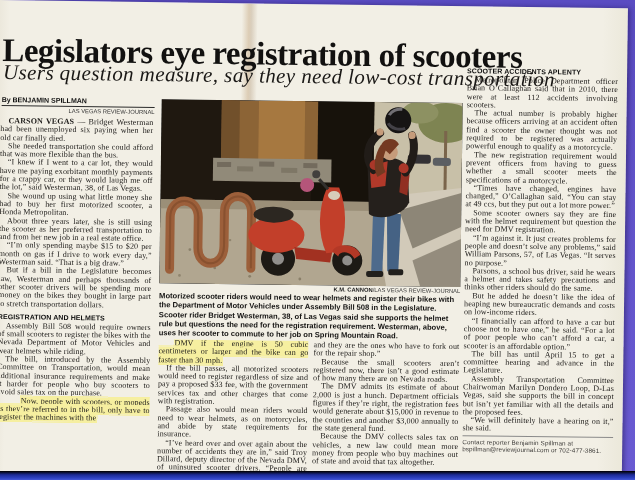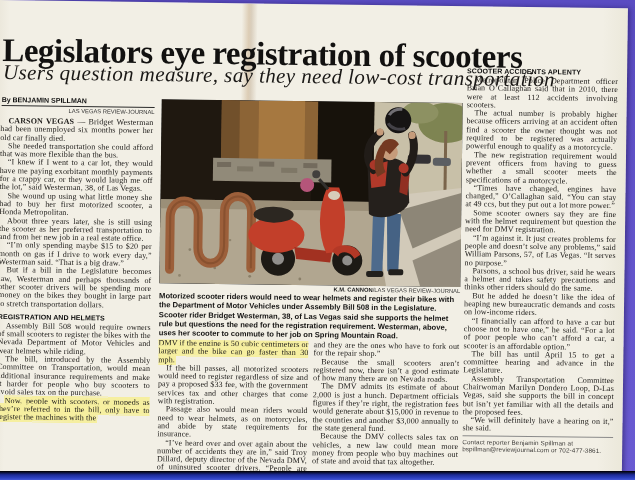--- a/index.html
+++ b/index.html
@@ -12,21 +12,21 @@
   .headline{position:absolute;left:7px;top:9px;width:622px;font:700 33px/38px "Liberation Serif",serif;letter-spacing:-.5px;color:#121110;white-space:nowrap;}
   .deck{position:absolute;left:8px;top:59px;width:470px;font:italic 500 21px/26px "Liberation Serif",serif;letter-spacing:.4px;color:#1a1816;white-space:nowrap;}
   .byline{position:absolute;left:7px;top:95px;width:153px;}
   .byline .by{font:700 7px/9px "Liberation Sans",sans-serif;color:#111;border-bottom:1px solid #2a2a2a;padding-bottom:1px;}
   .byline .org{font:5.8px/8px "Liberation Sans",sans-serif;color:#333;text-align:right;}
   .kicker{font:700 7px/9px "Liberation Sans",sans-serif;color:#0e0e0e;letter-spacing:.1px;margin:0 0 1px 0;text-indent:0;}
   .col{position:absolute;font:8px/8.3px "Liberation Serif",serif;text-align:justify;color:#1c1a18;letter-spacing:.12px;overflow:hidden;}
   .para{margin:0;text-indent:8px;}
   .para.cont{text-indent:0;}
   .subhead{margin-top:4px;}
-  .hl{background:#f6efa0;box-shadow:0 0 0 1px #f6efa0;}
+  .hl{background:#f6efa0;box-shadow:0 0 0 1px #f6efa0;margin-left:16px;}
   #photo{position:absolute;left:167px;top:97px;width:301px;height:184px;background:#222;overflow:hidden;}
   #photo svg{display:block;width:100%;height:100%;}
   .credit{position:absolute;left:167px;top:282px;width:301px;text-align:right;font:5.8px/6px "Liberation Sans",sans-serif;color:#3a3a3a;}
   .credit b{font-weight:700;color:#222;}
   .caption{position:absolute;left:167px;top:289px;width:301px;font:700 7.6px/9.3px "Liberation Sans",sans-serif;color:#141312;text-align:left;}
   .contact{border-top:1px solid #8a8a8a;margin-top:2px;padding-top:2px;font:6.3px/7.5px "Liberation Sans",sans-serif;color:#3c3a38;text-align:left;text-indent:0;overflow-wrap:anywhere;}
   #bottom-bar{position:absolute;left:0;right:0;bottom:0;height:8px;z-index:9;
     background:linear-gradient(180deg,#070a22 0%,#1c2a96 35%,#2e41c0 75%,#4557d8 100%);border-top:1px solid #04040e;}
 </style>
 </head>
@@ -127,21 +127,21 @@
         <path d="M227,13 A12,10 0 0 1 240,7" stroke="#6c6c74" stroke-width="3" fill="none"></path>
         <path d="M226,21 A13,11 0 0 0 243,26" stroke="#3d3d46" stroke-width="3" fill="none"></path>
 
         <rect width="300" height="184" fill="#c8a060" opacity="0.05"></rect>
       </svg>
     </figure>
     <div class="credit"><b>K.M. CANNON</b><span>/LAS VEGAS REVIEW-JOURNAL</span></div>
     <div class="caption">Motorized scooter riders would need to wear helmets and register their bikes with the Department of Motor Vehicles under Assembly Bill 508 in the Legislature. Scooter rider Bridget Westerman, 38, of Las Vegas said she supports the helmet rule but questions the need for the registration requirement. Westerman, above, uses her scooter to commute to her job on Spring Mountain Road.</div>
 
     <div class="col" style="left:6px;top:117px;width:153px;height:356px;">
-      <p class="para"><b>CARSON VEGAS</b><span> — Bridget Westerman had been unemployed six months power her old car finally died.</span></p>
+      <p class="para"><b>CARSON VEGAS</b><span> — Bridget Westerman had been unemployed six paying when her old car finally died.</span></p>
       <p class="para">She needed transportation she could afford that was more flexible than the bus.</p>
       <p class="para">“I knew if I went to a car lot, they would have me paying exorbitant monthly payments for a crappy car, or they would laugh me off the lot,” said Westerman, 38, of Las Vegas.</p>
       <p class="para">She wound up using what little money she had to buy her first motorized scooter, a Honda Metropolitan.</p>
       <p class="para">About three years later, she is still using the scooter as her preferred transportation to and from her new job in a real estate office.</p>
       <p class="para">“I’m only spending maybe $15 to $20 per month on gas if I drive to work every day,” Westerman said. “That is a big draw.”</p>
       <p class="para">But if a bill in the Legislature becomes law, Westerman and perhaps thousands of other scooter drivers will be spending more money on the bikes they bought in large part to stretch transportation dollars.</p>
       <p class="kicker subhead">REGISTRATION AND HELMETS</p>
       <p class="para">Assembly Bill 508 would require owners of small scooters to register the bikes with the Nevada Department of Motor Vehicles and wear helmets while riding.</p>
       <p class="para">The bill, introduced by the Assembly Committee on Transportation, would mean additional insurance requirements and make it harder for people who buy scooters to avoid sales tax on the purchase.</p>
       <p class="para"><span class="hl">Now, people with scooters, or mopeds as they’re referred to in the bill, only have to register the machines with the</span></p>

